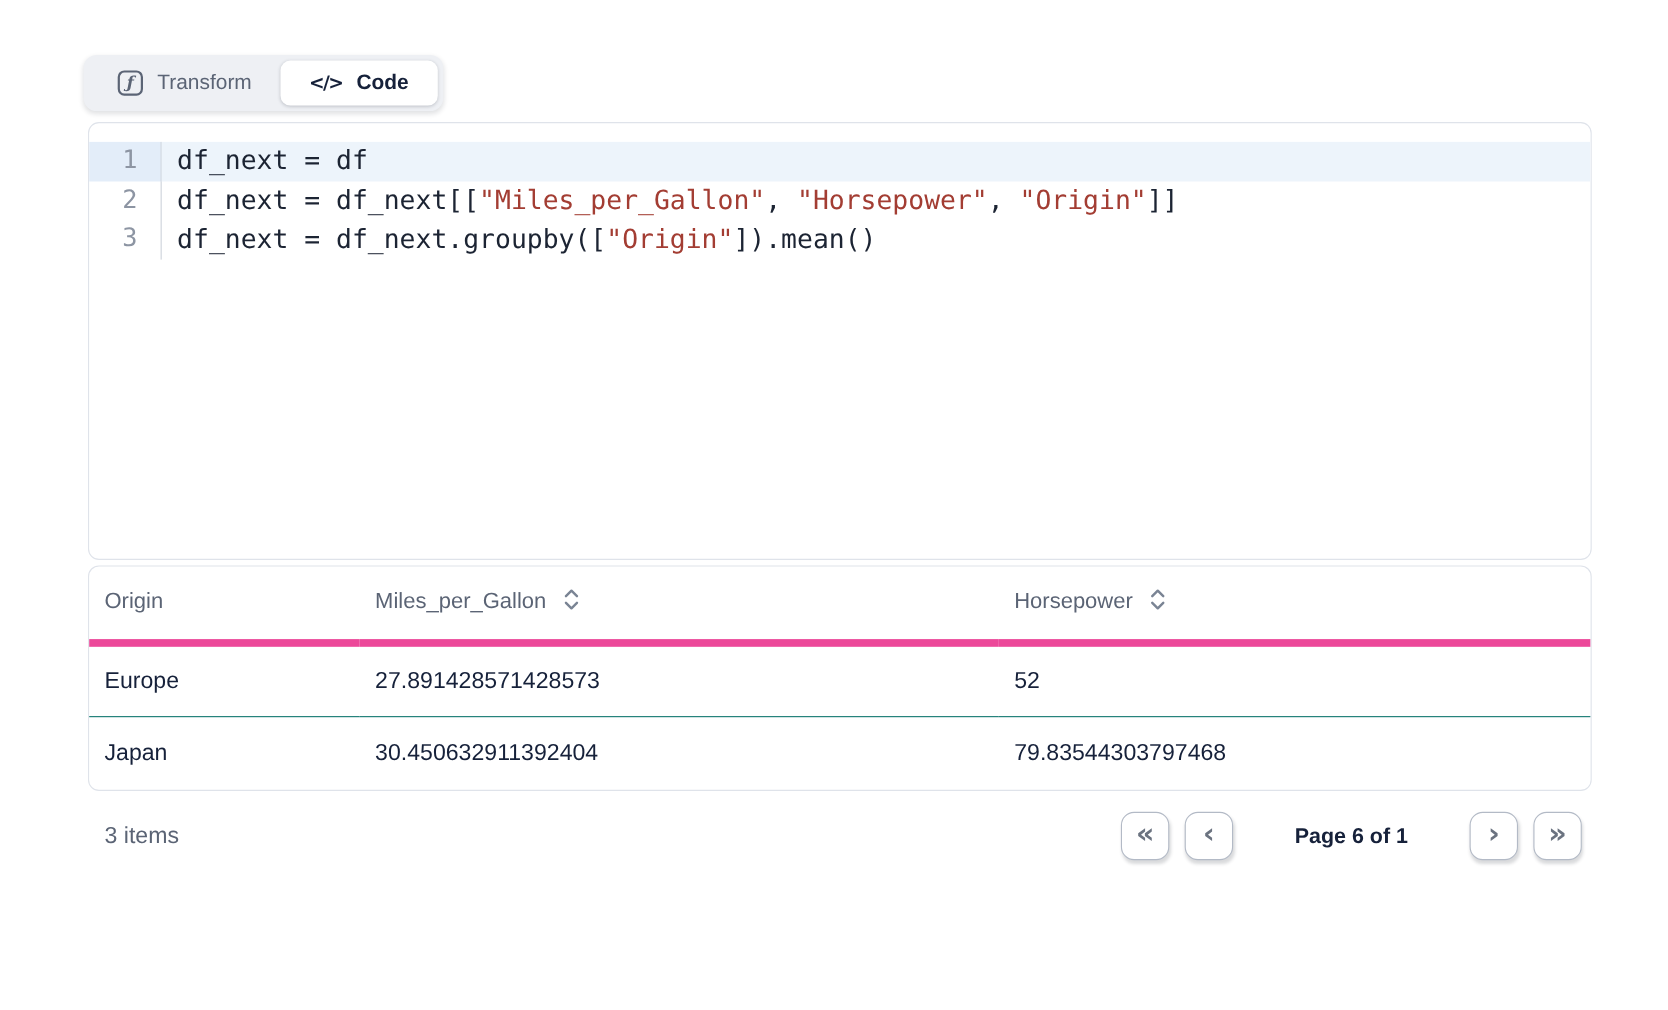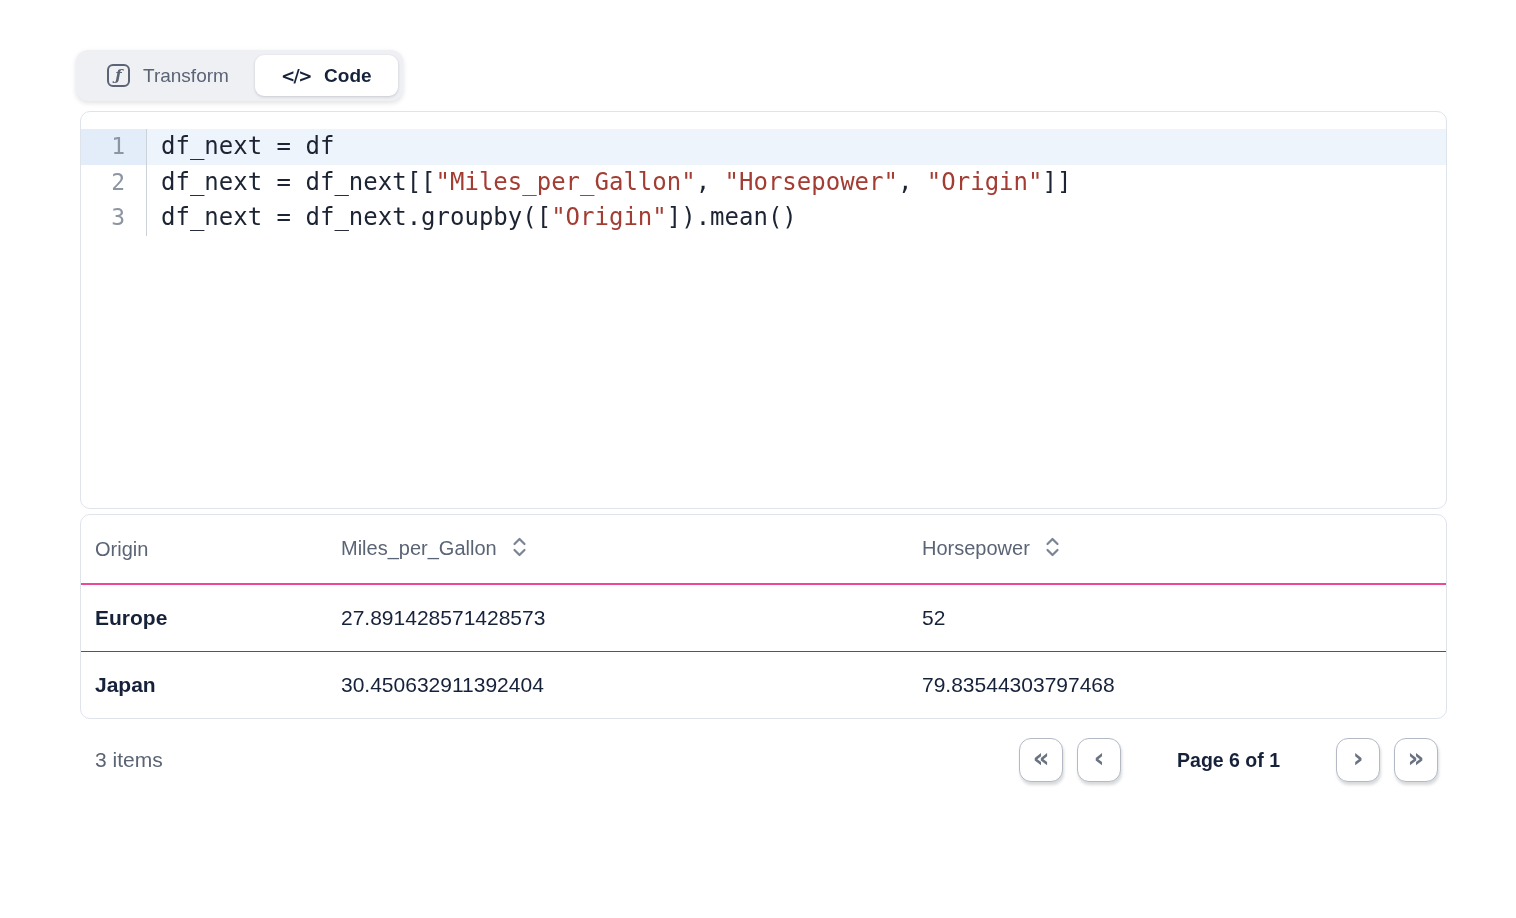--- a/index.html
+++ b/index.html
@@ -105,30 +105,30 @@
   table { width: 100%; border-collapse: collapse; table-layout: fixed; }
   col.c1 { width: 246px; }
   col.c2 { width: 581px; }
   th {
     height: 69px;
     text-align: left;
     font-weight: 500;
     font-size: 20px;
     color: #5b6475;
     padding-left: 14px;
-    border-bottom: 2px solid #ec4899;
+    border-bottom: 7px solid #ec4899;
   }
   td {
     height: 67px;
     font-size: 21px;
     color: #16213a;
     padding-left: 14px;
   }
   tbody tr + tr td { border-top: 1px solid #0f766e; }
-  td.origin-cell { font-weight: 700; margin-top: 36px; }
+  td.origin-cell { font-weight: 400; margin-top: 36px; }
   .sort-icon { margin-left: 15px; vertical-align: -3px; cursor: pointer; }
 
   
   .footer {
     display: flex;
     align-items: center;
     margin-top: 13px;
     height: 56px;
     width: 1367px;
     justify-content: center;

